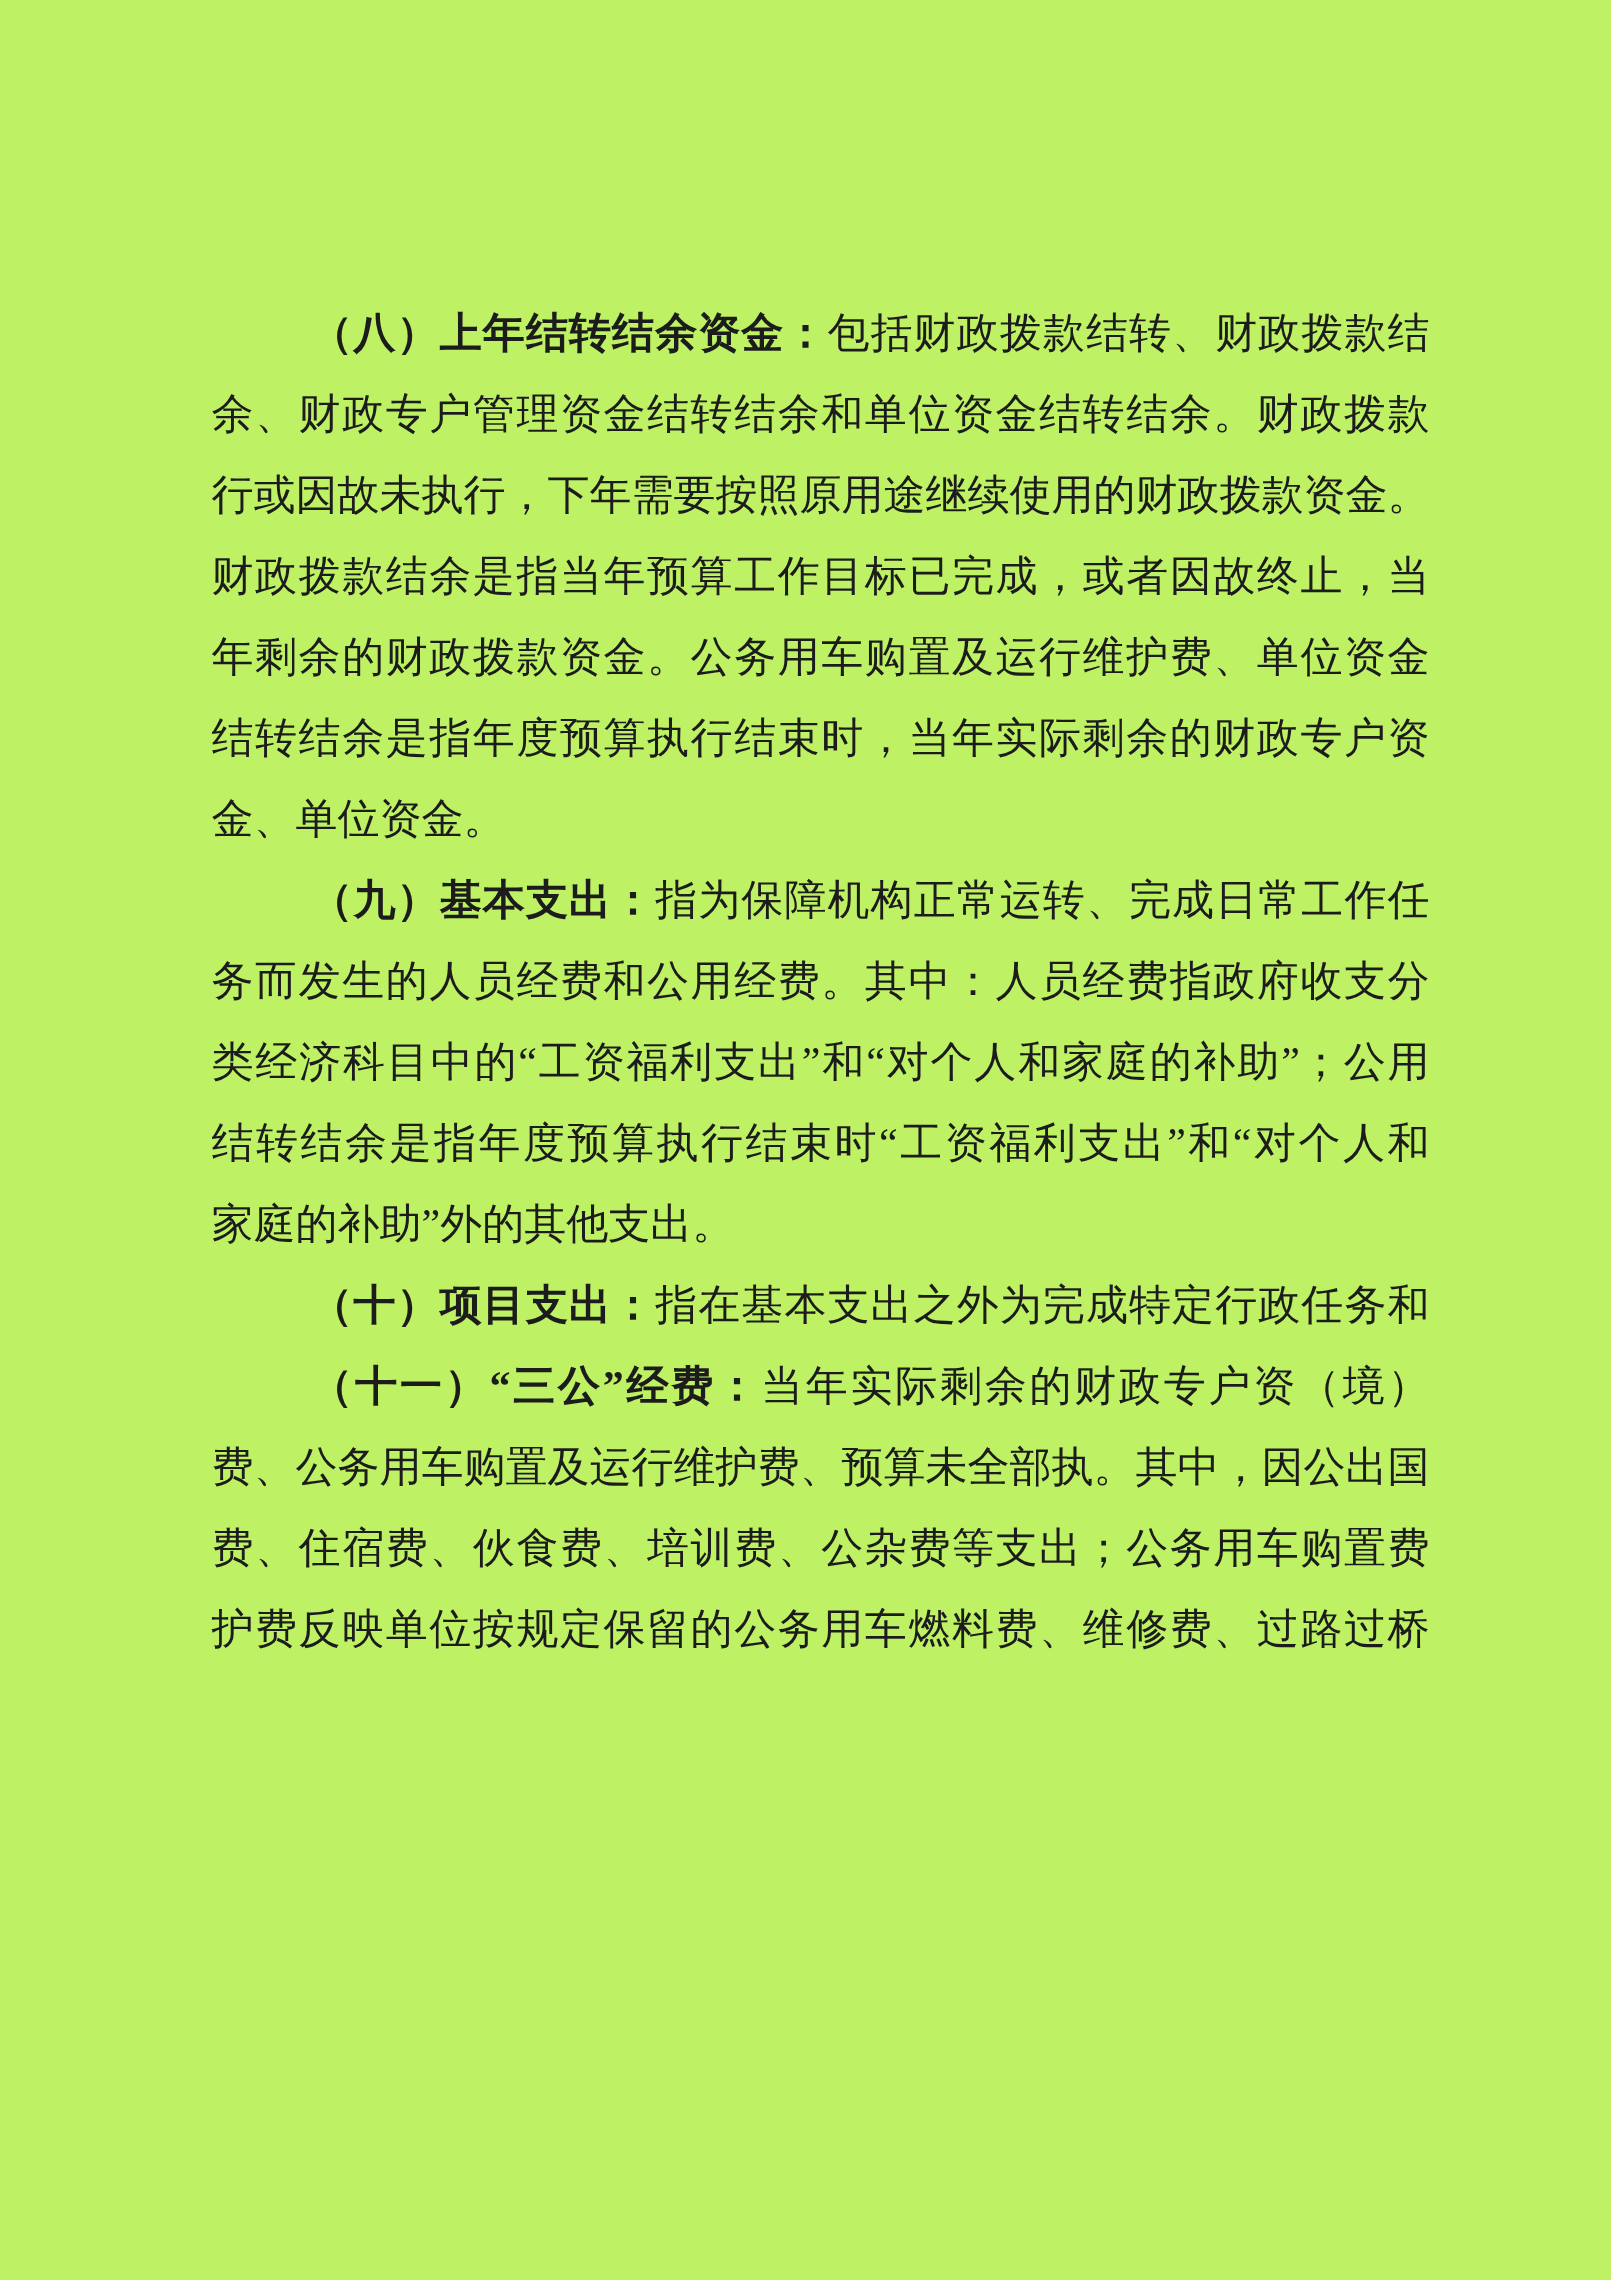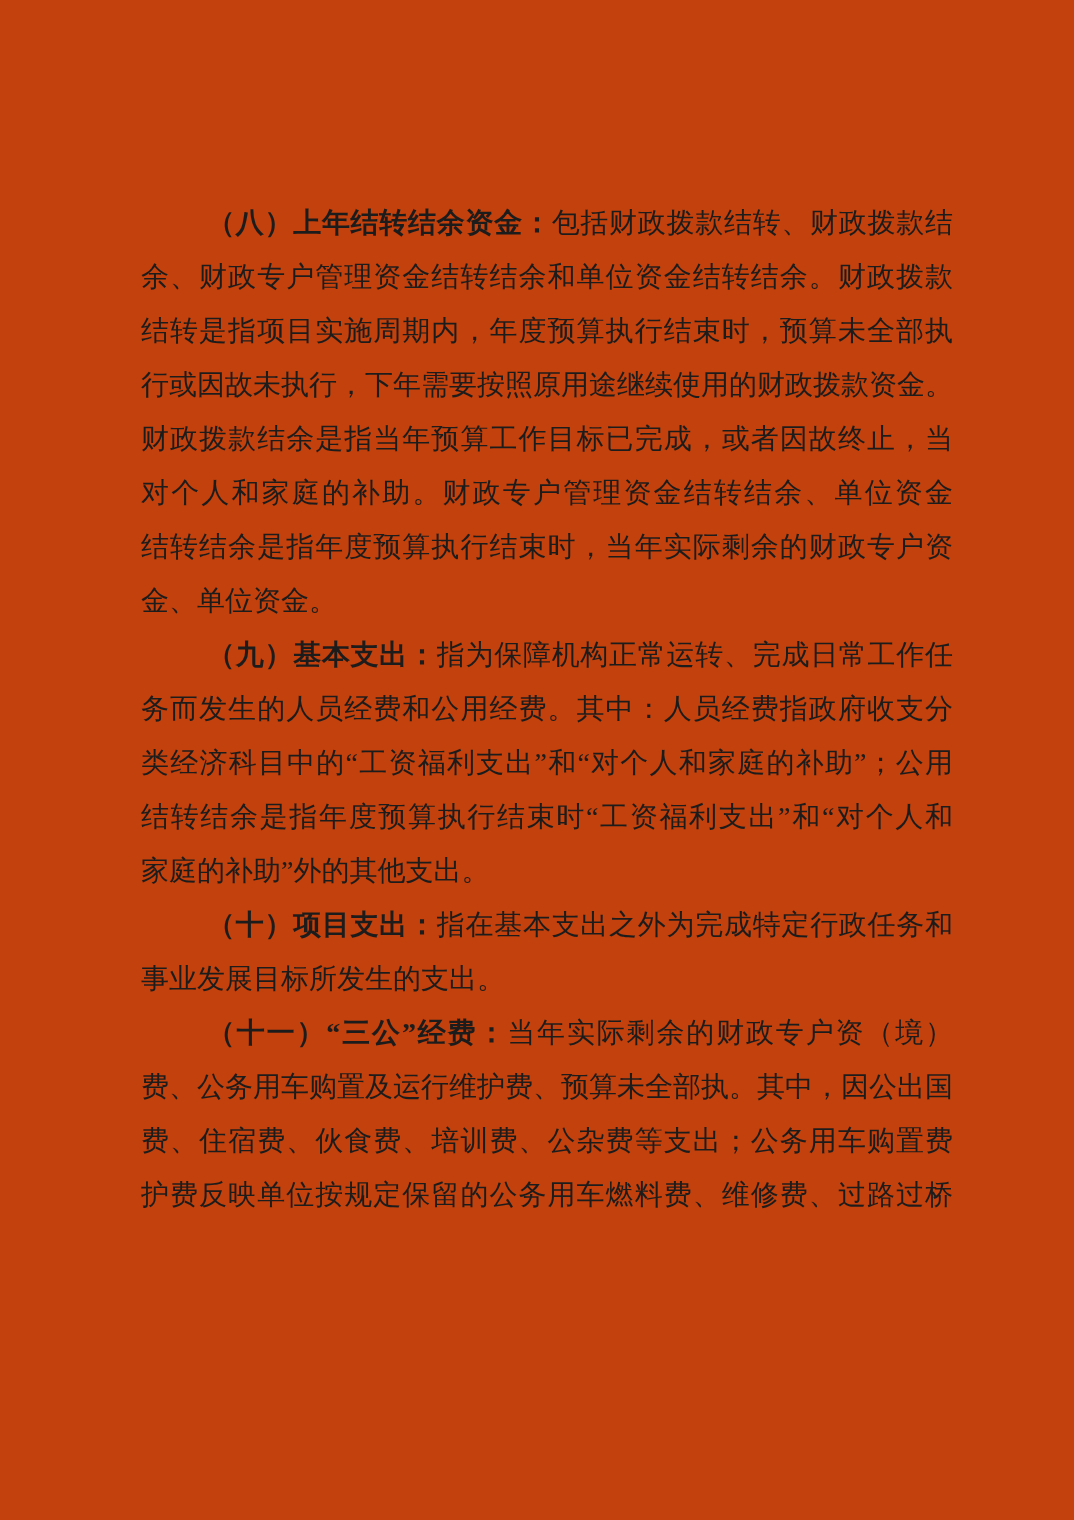--- a/index.html
+++ b/index.html
@@ -4,21 +4,21 @@
 <style>
   html, body {
     margin: 0;
     padding: 0;
     background: #ffffff;
   }
   .page {
     position: relative;
     width: 1074px;
     height: 1520px;
-    background: #c2410c;
+    background: #bef264;
     overflow: hidden;
     font-family: "Liberation Serif", "DejaVu Serif", serif;
     color: #1c1c1c;
   }
   .text-block {
     position: absolute;
     left: 141px;
     top: 196px;
     width: 812px;
   }
@@ -48,39 +48,37 @@
 </style>
 </head>
 <body>
 
 <div class="page">
   <div class="text-block">
 
     <div class="para">
       <div class="line first"><span class="head">（八）上年结转结余资金：</span><span>包括财政拨款结转、财政拨款结</span></div>
       <div class="line">余、财政专户管理资金结转结余和单位资金结转结余。财政拨款</div>
-      <div class="line">结转是指项目实施周期内，年度预算执行结束时，预算未全部执</div>
       <div class="line">行或因故未执行，下年需要按照原用途继续使用的财政拨款资金。</div>
       <div class="line">财政拨款结余是指当年预算工作目标已完成，或者因故终止，当</div>
-      <div class="line">对个人和家庭的补助。财政专户管理资金结转结余、单位资金</div>
+      <div class="line">年剩余的财政拨款资金。公务用车购置及运行维护费、单位资金</div>
       <div class="line">结转结余是指年度预算执行结束时，当年实际剩余的财政专户资</div>
       <div class="line end">金、单位资金。</div>
     </div>
 
     <div class="para">
       <div class="line first"><span class="head">（九）基本支出：</span><span>指为保障机构正常运转、完成日常工作任</span></div>
       <div class="line">务而发生的人员经费和公用经费。其中：人员经费指政府收支分</div>
       <div class="line">类经济科目中的“工资福利支出”和“对个人和家庭的补助”；公用</div>
       <div class="line">结转结余是指年度预算执行结束时“工资福利支出”和“对个人和</div>
       <div class="line end">家庭的补助”外的其他支出。</div>
     </div>
 
     <div class="para">
       <div class="line first"><span class="head">（十）项目支出：</span><span>指在基本支出之外为完成特定行政任务和</span></div>
-      <div class="line end">事业发展目标所发生的支出。</div>
     </div>
 
     <div class="para">
       <div class="line first"><span class="head">（十一）“三公”经费：</span><span>当年实际剩余的财政专户资（境）</span></div>
       <div class="line">费、公务用车购置及运行维护费、预算未全部执。其中，因公出国</div>
       <div class="line">费、住宿费、伙食费、培训费、公杂费等支出；公务用车购置费</div>
       <div class="line">护费反映单位按规定保留的公务用车燃料费、维修费、过路过桥</div>
     </div>
 
   </div>

